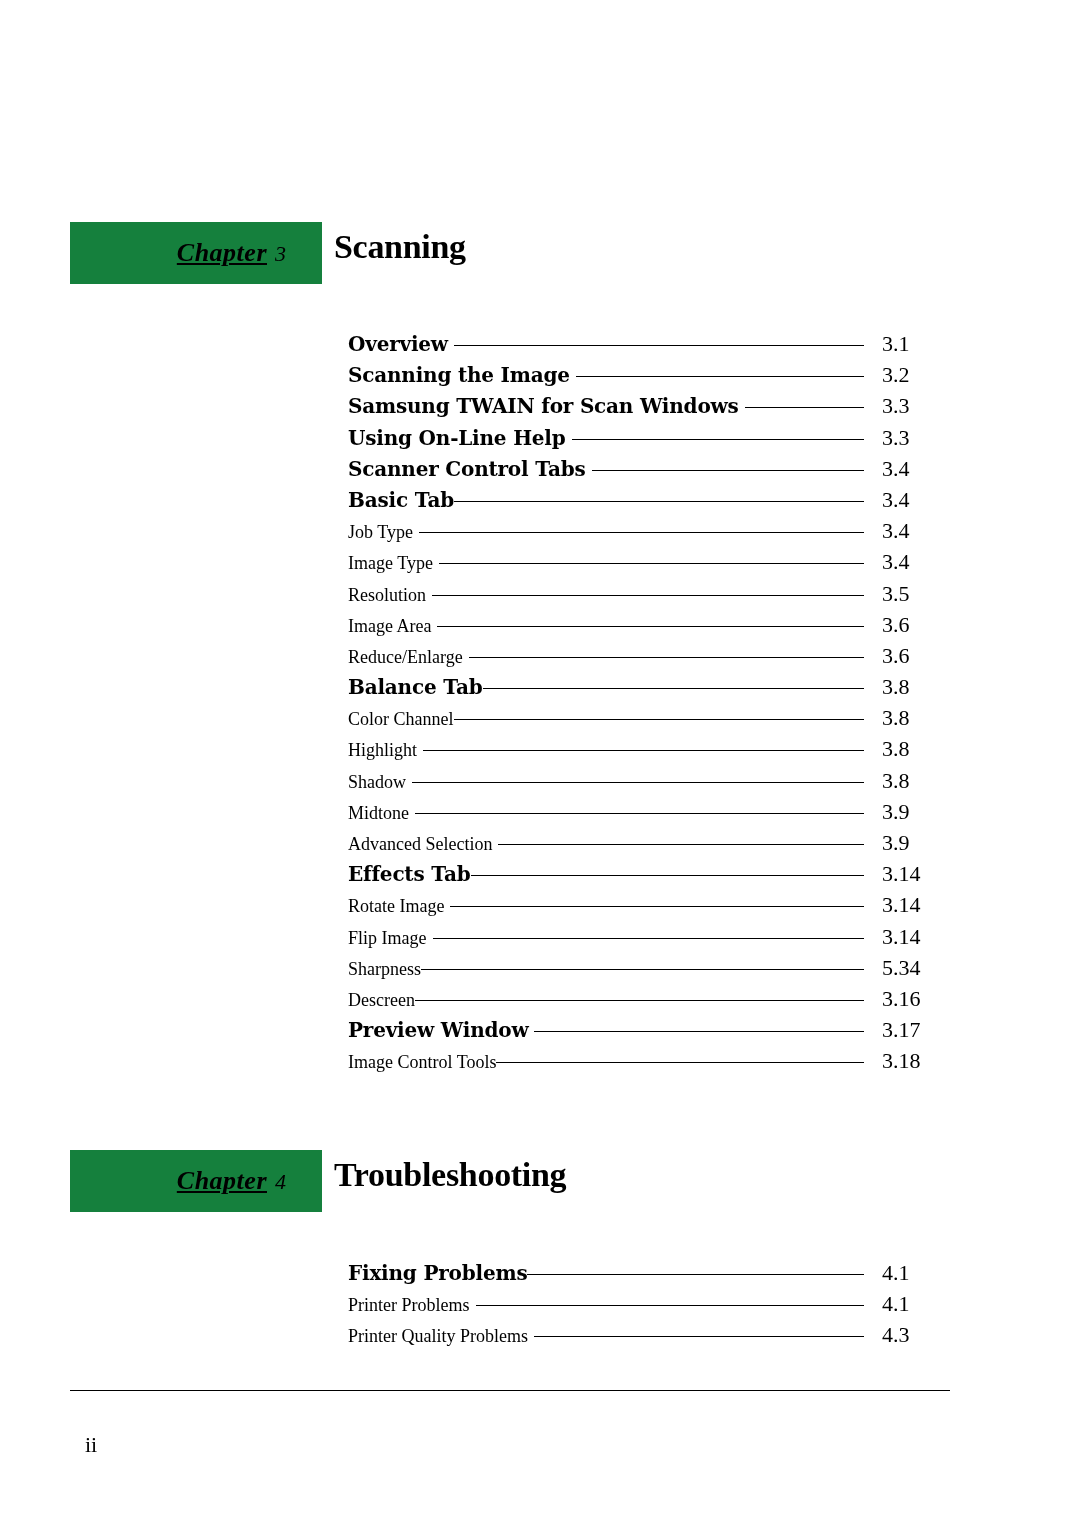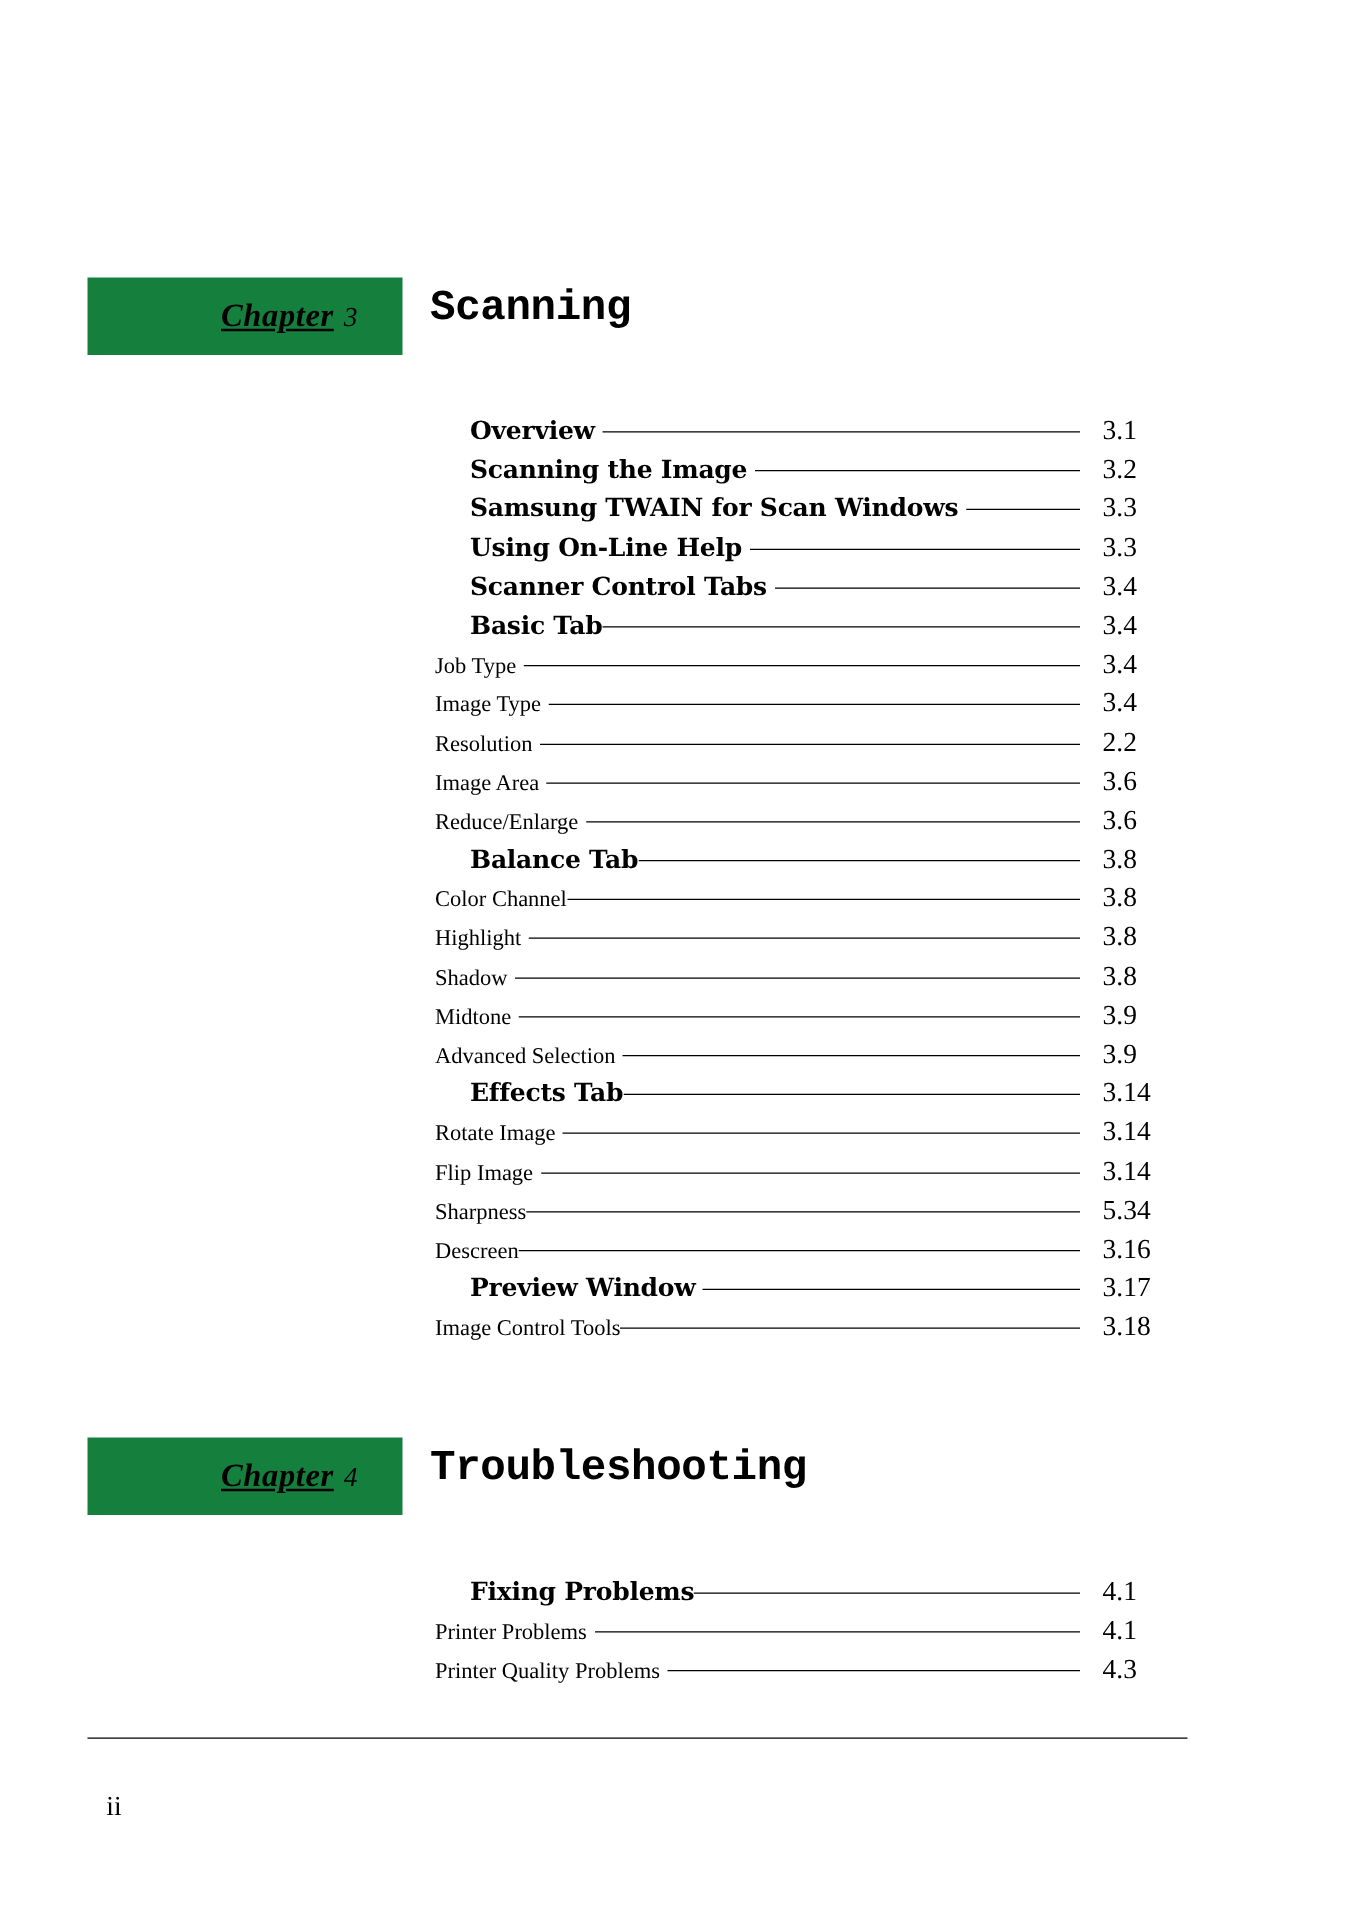--- a/index.html
+++ b/index.html
@@ -51,22 +51,22 @@
     letter-spacing: 0.5px;
   }
   .chapter-num {
     font-family: "Liberation Serif", serif;
     font-style: italic;
     font-size: 22px;
     margin-left: 8px;
   }
   .chapter-title {
     position: absolute;
-    left: 344px;
-    font-family: Liberation Mono, monospace;
+    left: 334px;
+    font-family: Liberation Serif, serif;
     font-weight: bold;
     font-size: 34px;
     letter-spacing: -0.3px;
     white-space: nowrap;
   }
 
   
   .toc {
     position: absolute;
     left: 348px;
@@ -83,21 +83,20 @@
     font-size: 18px;
     font-family: Liberation Serif, serif;
     padding-right: 6px;
     flex: 0 0 auto;
   }
   .toc-row.bold .toc-label {
     font-family: "DejaVu Serif", serif;
     font-weight: bold;
     font-size: 20px;
     letter-spacing: -0.2px;
-    margin-left: 28px;
   }
   .toc-leader {
     flex: 1 1 auto;
     border-bottom: 1.4px solid #000;
     position: relative;
     top: -5px;
     min-width: 10px;
   }
   .toc-page {
     flex: 0 0 auto;
@@ -178,21 +177,21 @@
       <span class="toc-page">3.4</span>
     </div>
     <div class="toc-row">
       <span class="toc-label">Image Type</span>
       <span class="toc-leader"></span>
       <span class="toc-page">3.4</span>
     </div>
     <div class="toc-row">
       <span class="toc-label">Resolution</span>
       <span class="toc-leader"></span>
-      <span class="toc-page">2.2</span>
+      <span class="toc-page">3.5</span>
     </div>
     <div class="toc-row">
       <span class="toc-label">Image Area</span>
       <span class="toc-leader"></span>
       <span class="toc-page">3.6</span>
     </div>
     <div class="toc-row">
       <span class="toc-label">Reduce/Enlarge</span>
       <span class="toc-leader"></span>
       <span class="toc-page">3.6</span>

